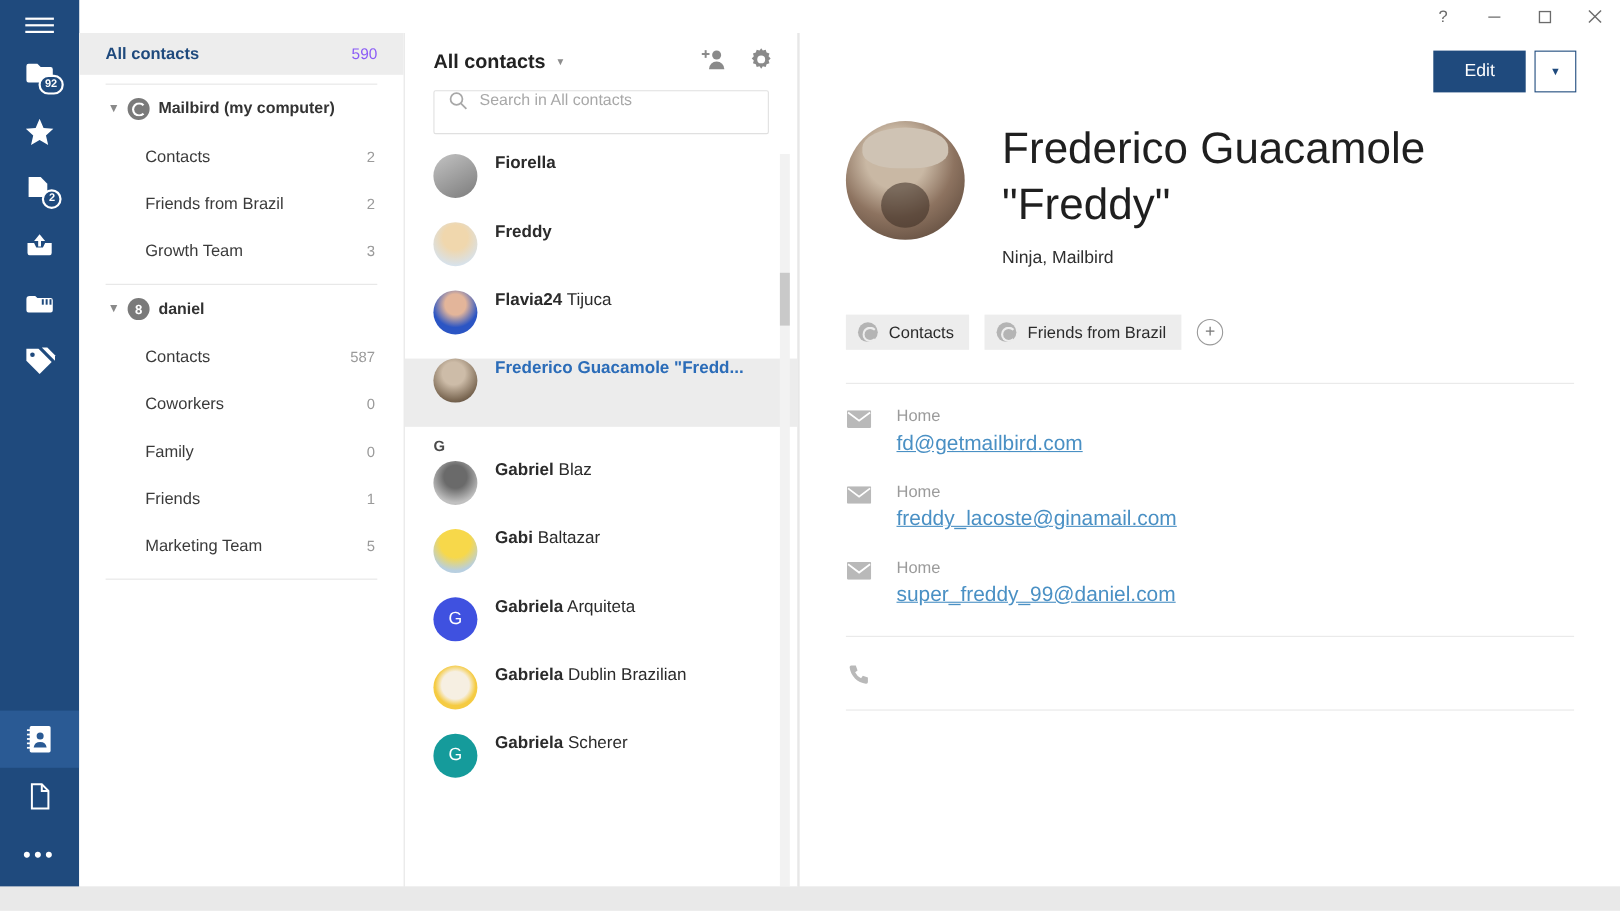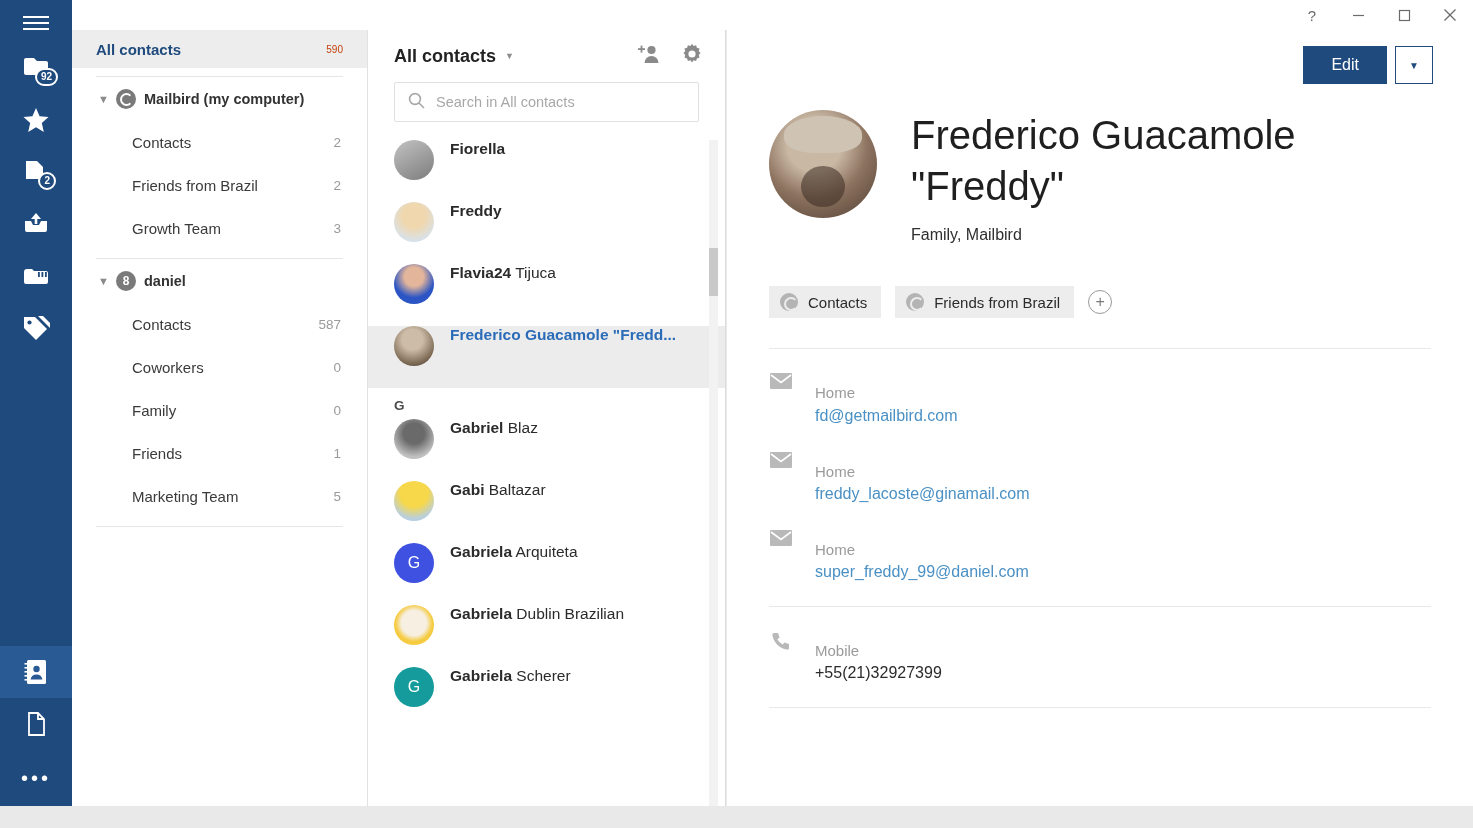--- a/index.html
+++ b/index.html
@@ -46,21 +46,21 @@
   
   .folders{
     position:absolute; left:72px; top:30px; width:296px; height:776px;
     background:#ffffff; border-right:1px solid #e2e2e2; overflow:hidden;
   }
   .all-contacts-row{
     display:flex; align-items:center; justify-content:space-between;
     height:38px; padding:0 24px 0 24px; background:#ededed;
   }
   .all-contacts-row .lbl{ color:#1f4a7d; font-weight:bold; font-size:15px; }
-  .all-contacts-row .cnt{ color:#c2410c; font-size:10px; }
+  .all-contacts-row .cnt{ color:#8b5cf6; font-size:14px; }
   .fgroup{ padding:0 24px; }
   .fdiv{ height:1px; background:#e6e6e6; margin:8px 24px 0 24px; }
   .acct-row{
     display:flex; align-items:center; gap:8px; height:44px; padding-left:2px;
   }
   .chev{ color:#8a8a8a; font-size:11px; width:10px; }
   .acct-ico{
     width:20px; height:20px; border-radius:50%; background:#7a7a7a; color:#fff;
     display:flex; align-items:center; justify-content:center;
     font-size:12px; font-weight:bold;
@@ -84,21 +84,21 @@
     background:#ffffff; border-right:1px solid #dcdcdc; overflow:hidden;
   }
   .list-head{
     display:flex; align-items:center; height:52px; padding:0 22px 0 26px;
   }
   .list-title{ font-size:18px; font-weight:bold; color:#222; }
   .caret{ margin-left:9px; color:#8d8d8d; font-size:9px; }
   .head-actions{ margin-left:auto; display:flex; align-items:center; gap:20px; color:#8a8a8a; }
   .searchwrap{ padding:0 26px; }
   .searchbox{
-    display:flex; align-items:center; gap:11px; height:40px;
+    display:flex; align-items:flex-start; gap:11px; height:40px;
     border:1px solid #e0e0e0; background:#fff; padding:0 13px; border-radius:2px;
   }
   .searchbox input{
     border:0; outline:0; font-size:14.5px; color:#444; width:100%;
     font-family:"Liberation Sans", sans-serif; background:transparent;
   }
   .searchbox input::placeholder{ color:#a8a8a8; }
   .contacts-scroll{ position:relative; margin-top:18px; height:686px; }
   .crow{
     display:flex; align-items:flex-start; height:62px; padding-left:26px; gap:16px;
@@ -171,22 +171,22 @@
     border-radius:50%; border:2px solid #ededed; border-right-color:transparent;
   }
   .chip-add{
     width:24px; height:24px; border-radius:50%; border:1.5px solid #9a9a9a;
     color:#7a7a7a; display:flex; align-items:center; justify-content:center;
     font-size:16px; line-height:0;
   }
   .hr{ height:1px; background:#e8e8e8; margin:30px 42px 0 42px; }
   .field{ display:flex; align-items:flex-start; gap:22px; padding:20px 0 0 42px; }
   .field .ico{ width:24px; flex:0 0 24px; display:flex; justify-content:center; padding-top:4px; color:#b9b9b9; }
-  .field .flabel{ font-size:15px; color:#9b9b9b; line-height:1.35;margin-top:14px; }
-  .field .fvalue{ font-size:16px; line-height:1.5; }
+  .field .flabel{ font-size:15px; color:#9b9b9b; line-height:1.35; }
+  .field .fvalue{ font-size:19px; line-height:1.5;text-decoration:underline; }
   .field .fvalue.link{ color:#4a90c4; }
   .field .fvalue.plain{ color:#2b2b2b; }
 
   
   .bottombar{
     position:absolute; left:0; bottom:0; width:100%; height:22px; background:#e9e9e9;
   }
 </style>
 </head>
 <body>
@@ -457,21 +457,21 @@
       <button class="btn-edit">Edit</button>
       <div class="btn-caret">
         <span>▼</span>
       </div>
     </div>
 
     <div class="hero">
       <div class="hero-avatar"></div>
       <div>
         <div class="hero-name">Frederico Guacamole "Freddy"</div>
-        <div class="hero-sub">Family, Mailbird</div>
+        <div class="hero-sub">Ninja, Mailbird</div>
       </div>
     </div>
 
     <div class="chips">
       <div class="chip">
         <span class="sw"></span>
         <span>Contacts</span>
       </div>
       <div class="chip">
         <span class="sw"></span>
@@ -522,24 +522,20 @@
     </div>
 
     <div class="hr" style="margin-top:22px;"></div>
 
     <div class="field">
       <span class="ico">
         <svg width="20" height="20" viewBox="0 0 20 20">
           <path d="M3 2 h4 l1.6 4.6 -2.2 1.6 a11 11 0 0 0 5.4 5.4 l1.6 -2.2 L18 13 v4 a1.6 1.6 0 0 1 -1.8 1.6 C8.5 17.6 2.4 11.5 1.4 3.8 A1.6 1.6 0 0 1 3 2 Z" fill="#b9b9b9"></path>
         </svg>
       </span>
-      <span>
-        <div class="flabel">Mobile</div>
-        <div class="fvalue plain">+55(21)32927399</div>
-      </span>
     </div>
 
     <div class="hr" style="margin-top:22px;"></div>
 
 
   </div>
 
   <div class="bottombar"></div>
 </div>
 

